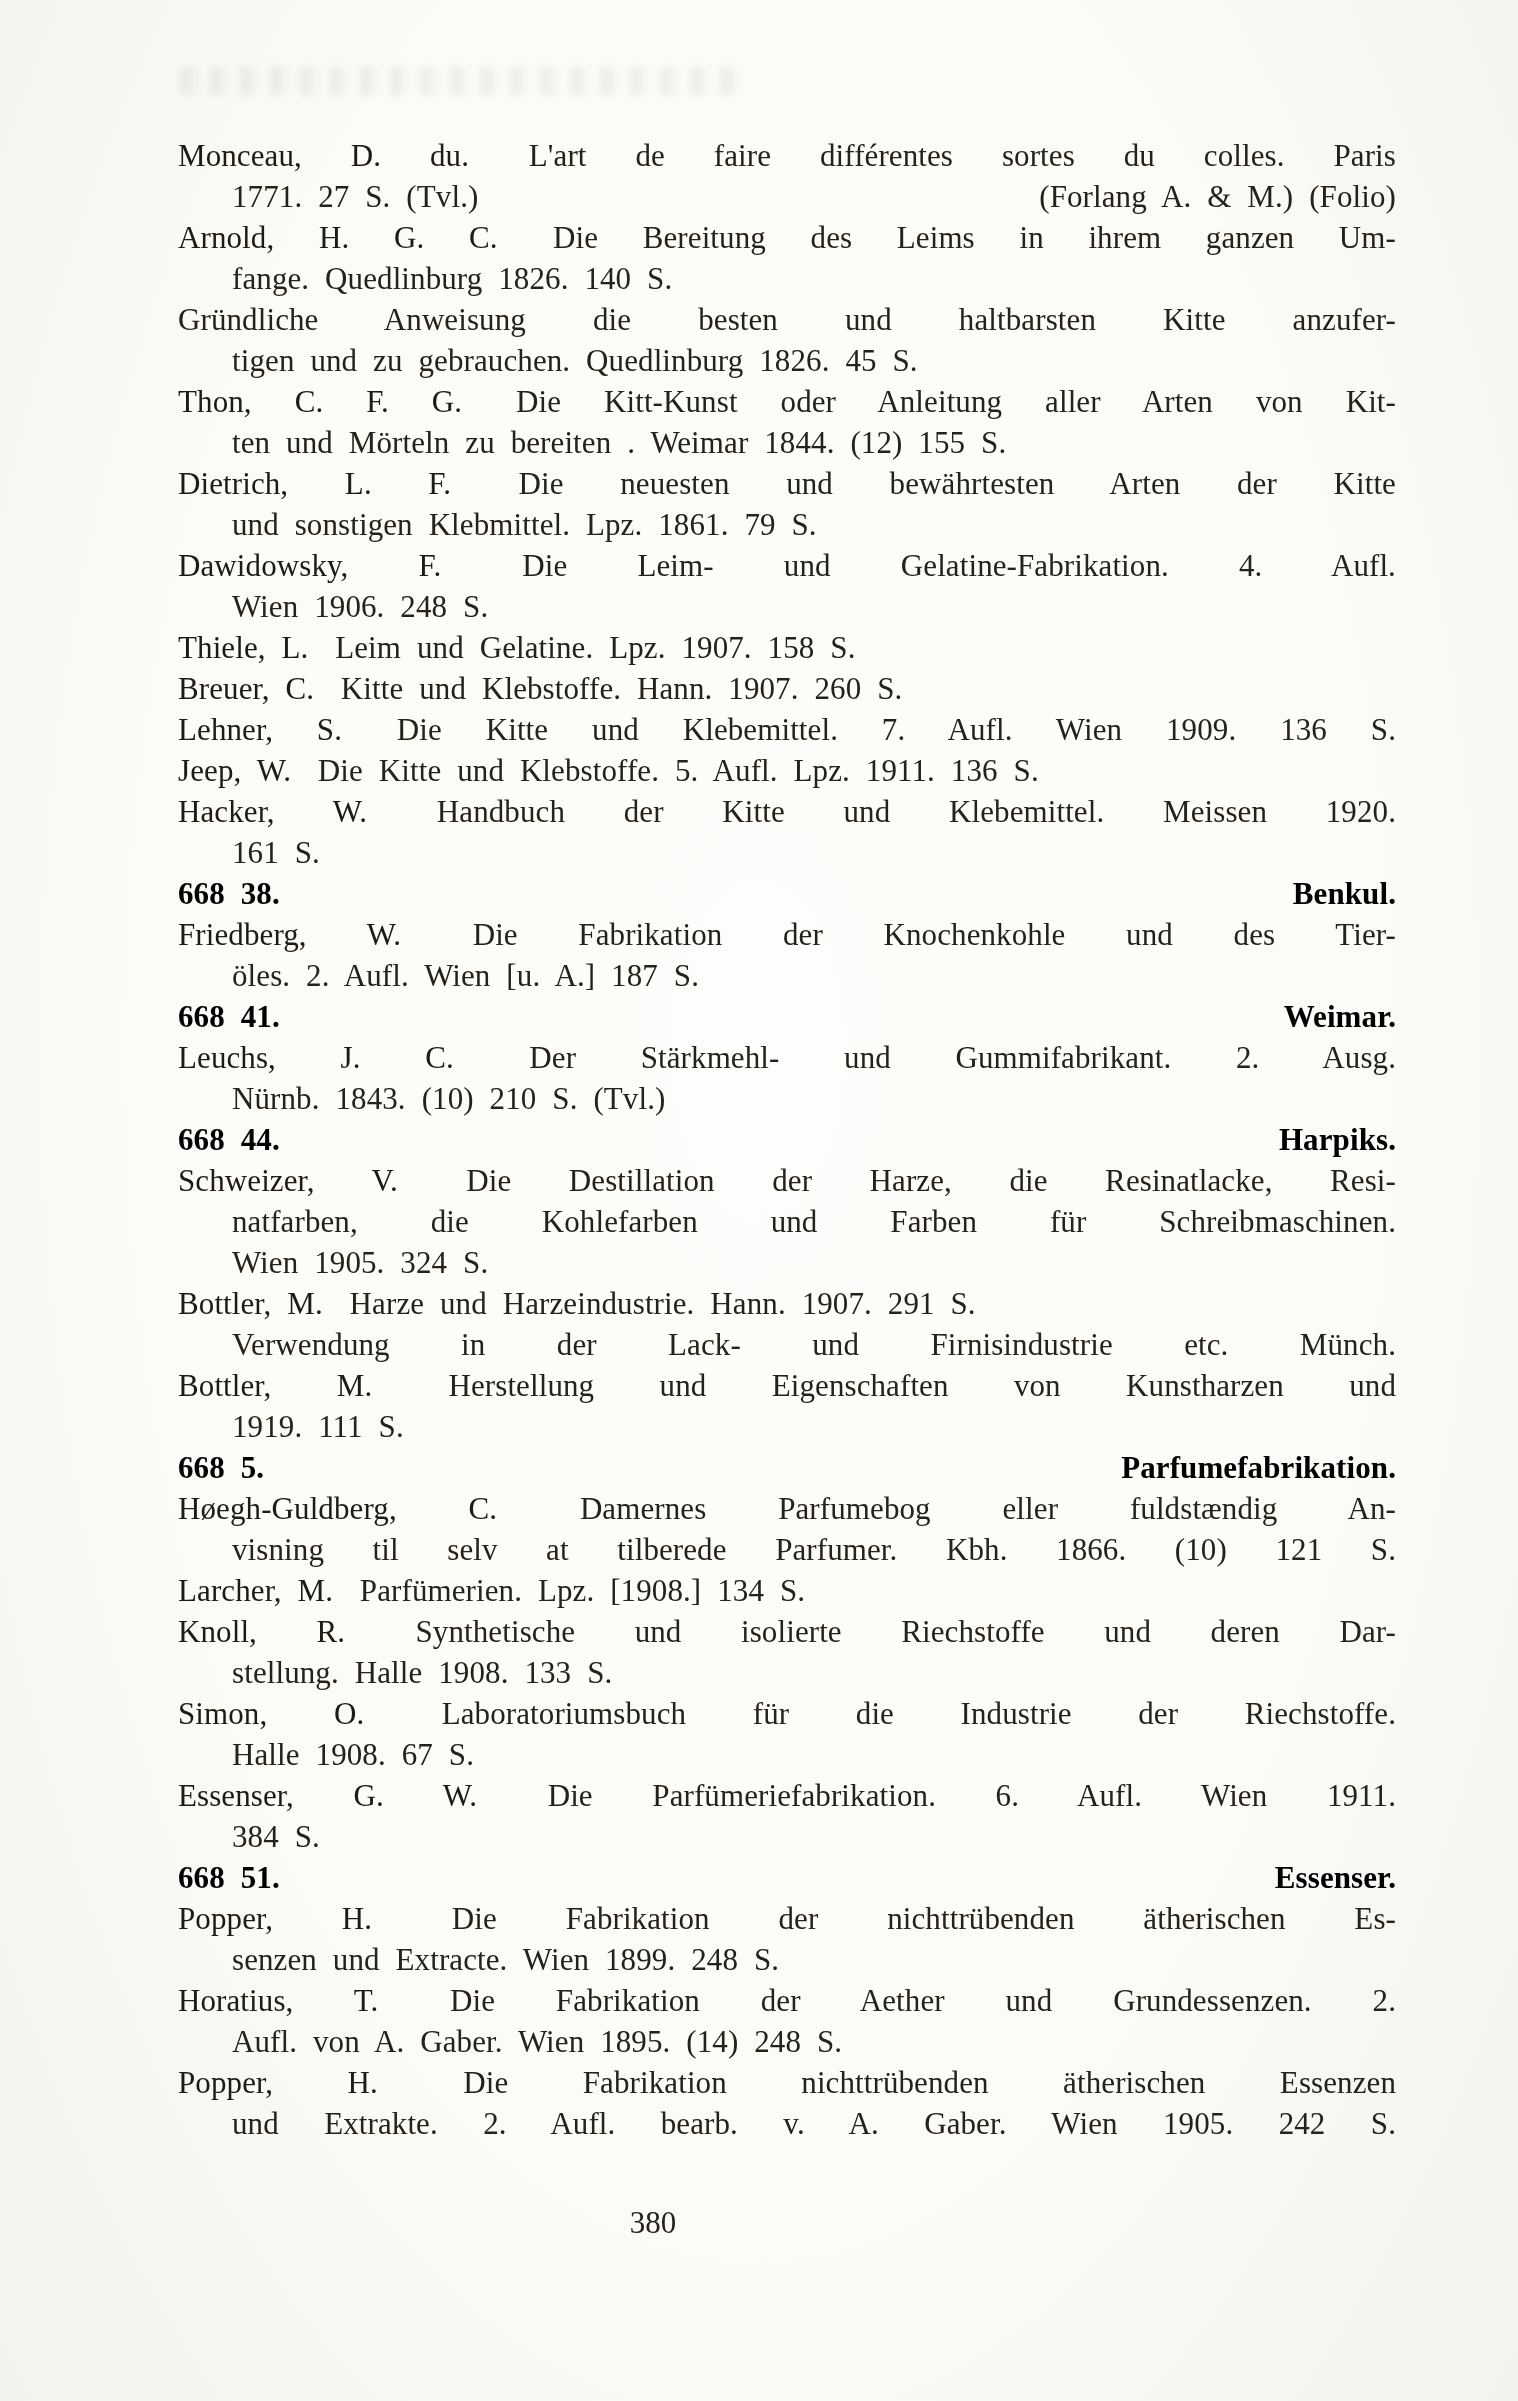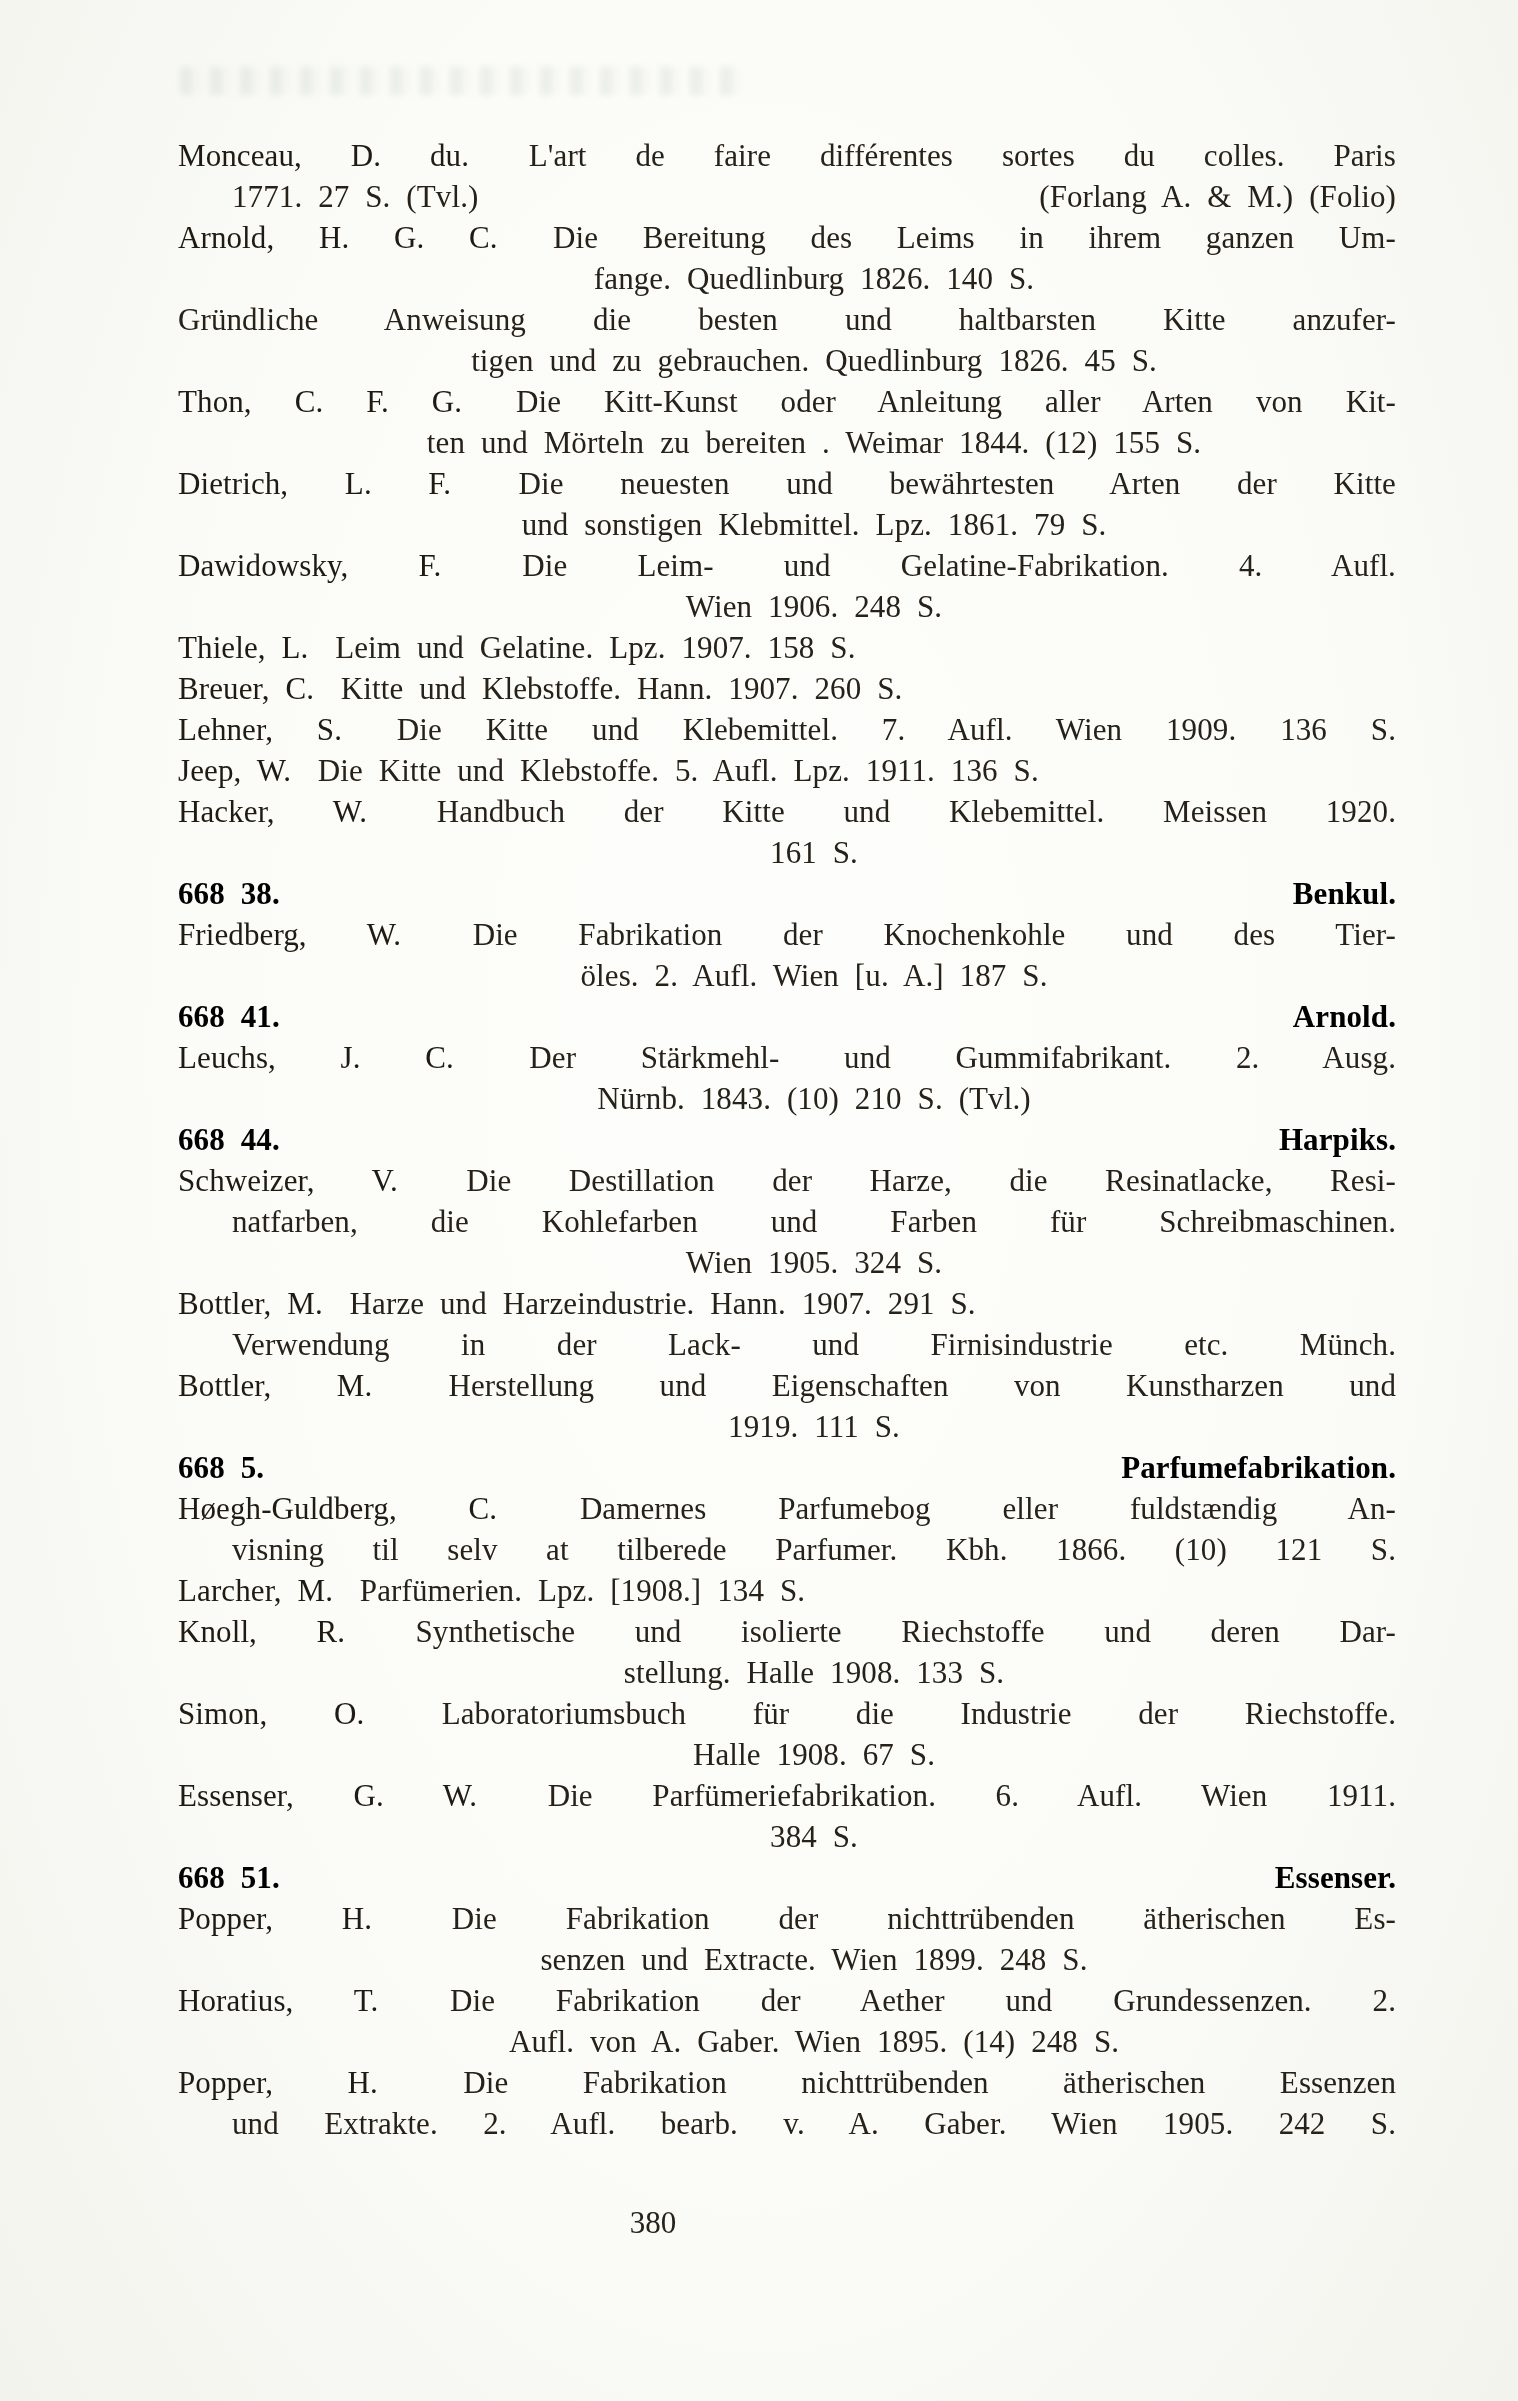--- a/index.html
+++ b/index.html
@@ -44,21 +44,21 @@
     line-height: 41px;
     word-spacing: 0.26em;
     letter-spacing: 0.1px;
     text-align: left;
     white-space: normal;
   }
   .line.fill {
     text-align: justify;
     text-align-last: justify;
   }
-  .line.cont { padding-left: 54px; text-align: center; }
+  .line.cont { padding-left: 54px; }
   .line.split {
     display: flex;
     justify-content: space-between;
   }
   .author {
     font-weight: normal;
     color: #1f1a12;
     margin-right: 0.35em;
   }
   .line.section {
@@ -106,21 +106,21 @@
       <div class="line entry fill"><span class="author">Hacker, W.</span> <span>Handbuch der Kitte und Klebemittel. Meissen 1920.</span></div>
       <div class="line cont"><span>161 S.</span></div>
       <div class="line section">
         <span>668 38.</span>
         <span>Benkul.</span>
       </div>
       <div class="line entry fill"><span class="author">Friedberg, W.</span> <span>Die Fabrikation der Knochenkohle und des Tier-</span></div>
       <div class="line cont"><span>öles. 2. Aufl. Wien [u. A.] 187 S.</span></div>
       <div class="line section">
         <span>668 41.</span>
-        <span>Arnold.</span>
+        <span>Weimar.</span>
       </div>
       <div class="line entry fill"><span class="author">Leuchs, J. C.</span> <span>Der Stärkmehl- und Gummifabrikant. 2. Ausg.</span></div>
       <div class="line cont"><span>Nürnb. 1843. (10) 210 S. (Tvl.)</span></div>
       <div class="line section">
         <span>668 44.</span>
         <span>Harpiks.</span>
       </div>
       <div class="line entry fill"><span class="author">Schweizer, V.</span> <span>Die Destillation der Harze, die Resinatlacke, Resi-</span></div>
       <div class="line cont fill"><span>natfarben, die Kohlefarben und Farben für Schreibmaschinen.</span></div>
       <div class="line cont"><span>Wien 1905. 324 S.</span></div>

